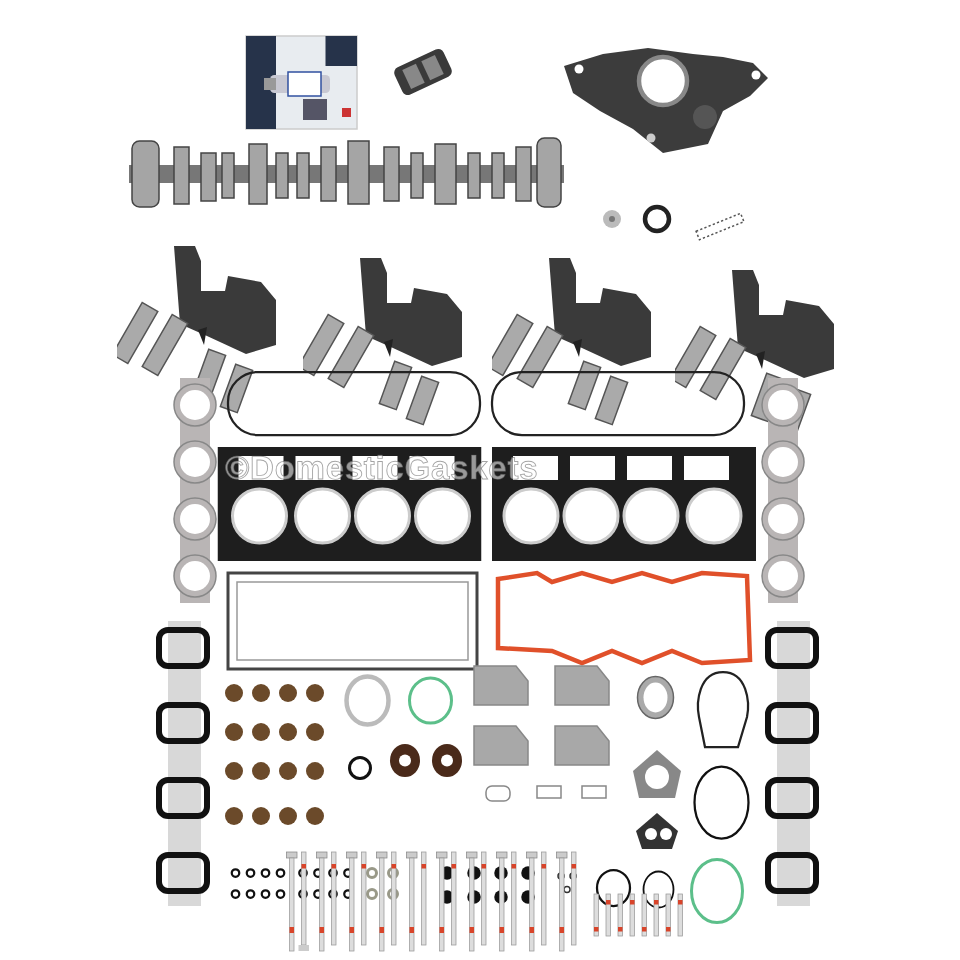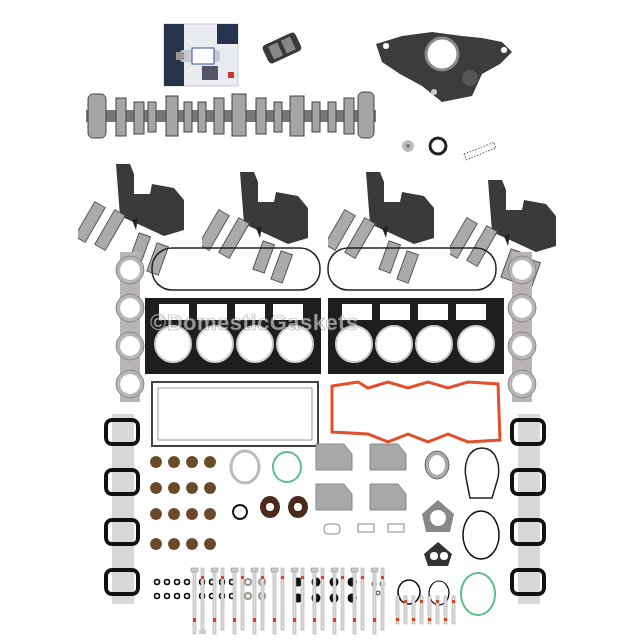--- a/index.html
+++ b/index.html
@@ -1,19 +1,19 @@
 <!DOCTYPE html>
 <html><head>
 <meta charset="utf-8">
 <style>
   html,body{margin:0;padding:0;background:#ffffff;}
   body{width:640px;height:640px;position:relative;overflow:hidden;font-family:"Liberation Sans",sans-serif;}
   .abs{position:absolute;}
   svg{display:block;}
-  .wm{position:absolute;left:150px;top:310px;font-size:22px;font-weight:bold;color:rgba(255,255,255,0.55);
+  .wm{position:absolute;left:150px;top:299px;font-size:22px;font-weight:bold;color:rgba(255,255,255,0.55);
       -webkit-text-stroke:0.6px rgba(90,90,90,0.55);letter-spacing:0.5px;white-space:nowrap;font-family:"Liberation Sans",sans-serif;}
 </style>
 </head>
 <body>
 
 <div class="abs" style="left:162px;top:22px;width:78px;height:66px;">
   <svg width="78" height="66" viewBox="0 0 78 66">
     <rect x="2" y="2" width="74" height="62" fill="#e8ecf0" stroke="#ccc"></rect>
     <rect x="2" y="2" width="20" height="62" fill="#26334a"></rect>
     <rect x="55" y="2" width="21" height="20" fill="#26334a"></rect>

